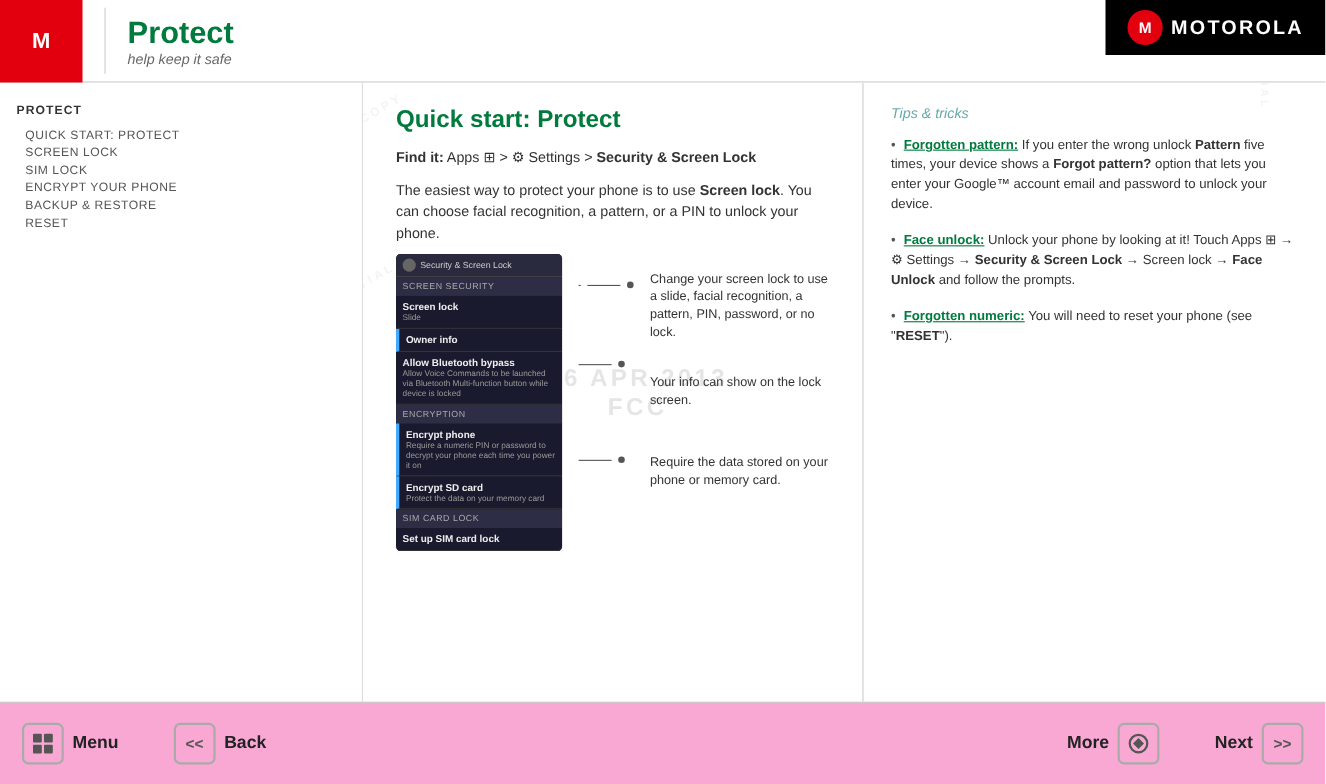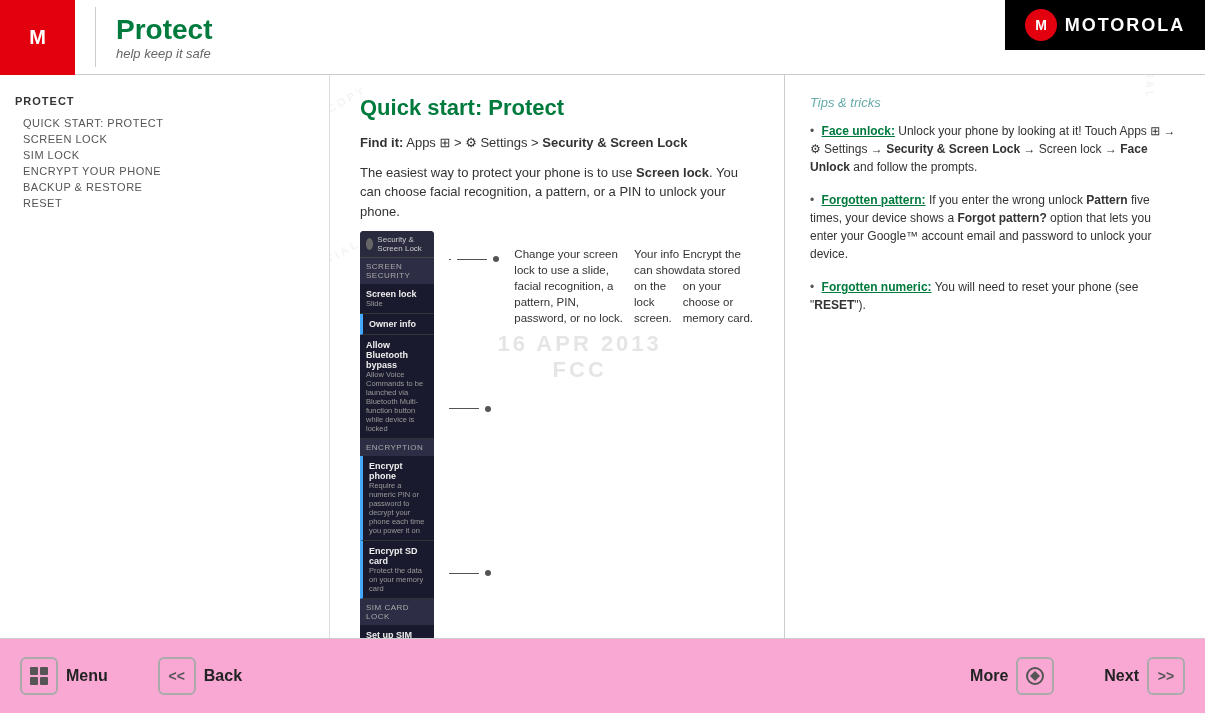--- a/index.html
+++ b/index.html
@@ -426,41 +426,41 @@
           <div style="width:30px;height:1px;background:#555;"></div>
           <div style="width:6px;height:6px;border-radius:50%;background:#555;flex-shrink:0;"></div>
         </div>
 
         <div style="display:flex;align-items:center;gap:6px;margin-top:55px;">
           <div style="width:30px;height:1px;background:#555;"></div>
           <div style="width:6px;height:6px;border-radius:50%;background:#555;flex-shrink:0;"></div>
         </div>
       </div>
 
-      <div style="display:flex;flex-direction:row;justify-content:flex-start;padding:15px 0;gap:0;">
+      <div style="display:flex;flex-direction:column;justify-content:flex-start;padding:15px 0;gap:0;">
         <div class="callout-text" style="margin-bottom:30px;">Change your screen lock to use a slide, facial recognition, a pattern, PIN, password, or no lock.</div>
         <div class="callout-text" style="margin-bottom:40px;">Your info can show on the lock screen.</div>
-        <div class="callout-text">Encrypt the data stored on your choose or memory card.</div>
+        <div class="callout-text">Require the data stored on your phone or memory card.</div>
       </div>
     </div>
   </div>
 
   <div class="main-right">
     <div class="tips-title">Tips &amp; tricks</div>
+
+    <div class="tip-item">
+      <span class="tip-bullet">•</span>
+      <span class="tip-title">Forgotten pattern:</span>
+      <span class="tip-text"> If you enter the wrong unlock <strong>Pattern</strong> five times, your device shows a <strong>Forgot pattern?</strong> option that lets you enter your Google™ account email and password to unlock your device.</span>
+    </div>
 
     <div class="tip-item">
       <span class="tip-bullet">•</span>
       <span class="tip-title">Face unlock:</span>
       <span class="tip-text"> Unlock your phone by looking at it! Touch Apps ⊞ → ⚙ Settings → <strong>Security &amp; Screen Lock</strong> → Screen lock → <strong>Face Unlock</strong> and follow the prompts.</span>
-    </div>
-
-    <div class="tip-item">
-      <span class="tip-bullet">•</span>
-      <span class="tip-title">Forgotten pattern:</span>
-      <span class="tip-text"> If you enter the wrong unlock <strong>Pattern</strong> five times, your device shows a <strong>Forgot pattern?</strong> option that lets you enter your Google™ account email and password to unlock your device.</span>
     </div>
 
     <div class="tip-item">
       <span class="tip-bullet">•</span>
       <span class="tip-title">Forgotten numeric:</span>
       <span class="tip-text"> You will need to reset your phone (see "<strong>RESET</strong>").</span>
     </div>
   </div>
 </main>
 

